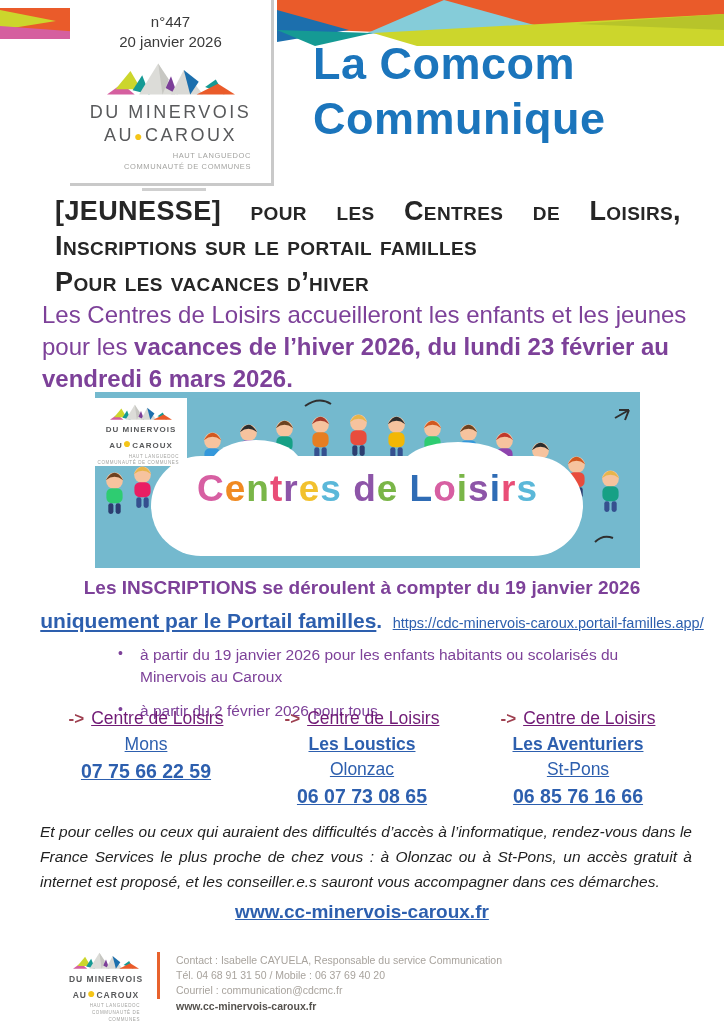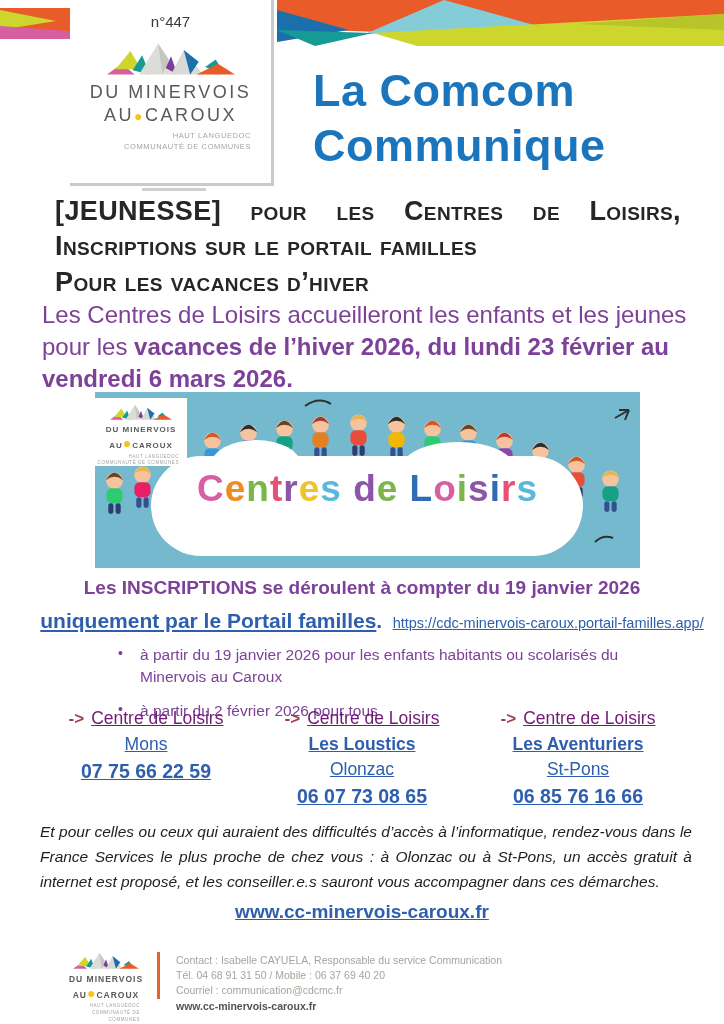--- a/index.html
+++ b/index.html
@@ -15,21 +15,21 @@
   .issue-num { margin-top:13px; font-size:15px; color:#3a3a3a; }
   .issue-date { font-size:15px; color:#3a3a3a; margin-top:3px; }
   .logo-mark { margin-top:10px; }
   .wordmark1 { font-size:18px; letter-spacing:2.5px; color:#58595b; line-height:1.25; }
   .wordmark2 { font-size:18px; letter-spacing:2.5px; color:#58595b; line-height:1.25; }
   .dot-y { color:#f5c518; font-size:14px; }
   .logo-sub { font-size:7.5px; color:#a3a3a0; letter-spacing:0.6px; text-align:right; padding-right:20px; line-height:1.5; margin-top:4px; }
 
   .top-banner { position:absolute; left:277px; top:0; width:447px; height:47px; }
 
-  .main-title { position:absolute; left:313px; top:64px; font-size:45px; font-weight:700;
+  .main-title { position:absolute; left:313px; top:37px; font-size:45px; font-weight:700;
                 color:#1b75bc; line-height:1.22; letter-spacing:0.5px; }
 
   
   .headline { position:absolute; left:55px; top:194px; width:626px; color:#262626;
               font-variant:small-caps; font-weight:600; font-size:27px; line-height:1.28; letter-spacing:0.4px; }
   .headline .l1 { text-align:justify; text-align-last:justify; }
   .headline .l3 { margin-top:2px; }
 
   .intro { position:absolute; left:42px; top:299px; width:650px; color:#7d4199;
            font-size:24px; line-height:1.33; }
@@ -115,20 +115,21 @@
   </svg>
 
   <svg class="strip-left" viewBox="0 0 95 31" preserveAspectRatio="none">
     <rect x="0" y="0" width="95" height="26" fill="#ea5b2a"></rect>
     <polygon points="0,2 56,13 0,22" fill="#ccd62c"></polygon>
     <polygon points="0,18 95,25 95,31 0,31" fill="#d55f9f"></polygon>
   </svg>
 
   <div class="issue-box">
     <div class="issue-num">n°447</div>
+    <div class="issue-date">20 janvier 2026</div>
     <div class="logo-mark">
       <svg width="128" height="37">
           <use href="#mountain-logo" width="128" height="37"></use>
         </svg>
     </div>
     <div class="wordmark1">DU MINERVOIS</div>
     <div class="wordmark2"><span>AU</span><span class="dot-y">●</span><span>CAROUX</span></div>
     <div class="logo-sub">
       <div>HAUT LANGUEDOC</div>
       <div>COMMUNAUTÉ DE COMMUNES</div>

